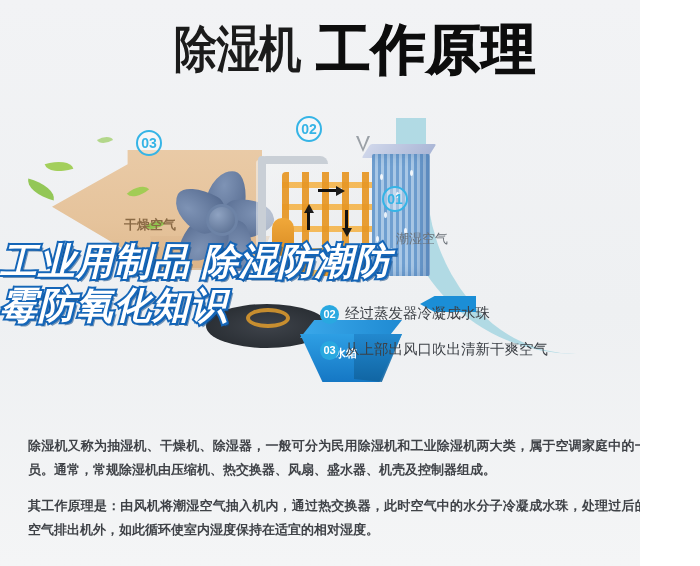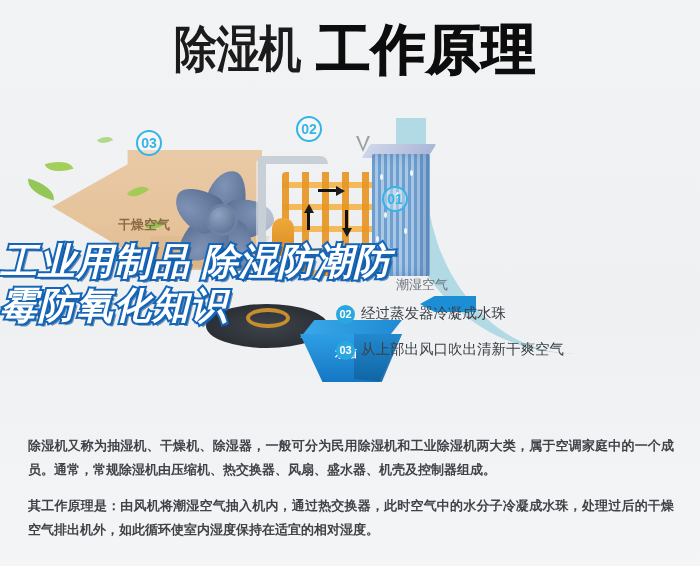--- a/index.html
+++ b/index.html
@@ -4,21 +4,21 @@
 <style>
   * { box-sizing: border-box; margin: 0; padding: 0; }
   html, body {
     width: 700px; height: 566px;
     font-family: "Liberation Sans", "DejaVu Sans", sans-serif;
     background: #ffffff;
     overflow: hidden;
   }
   #page {
     position: relative;
-    width: 700px; height: 566px;
+    width: 640px; height: 566px;
     background: linear-gradient(180deg, #f2f3f5 0%, #eef0f2 55%, #f4f5f6 100%);
     overflow: hidden;
   }
 
   
   .header {
     position: absolute;
     left: 0; top: 22px;
     width: 700px;
     text-align: center;
@@ -238,22 +238,22 @@
     background: rgba(255,255,255,.35);
   }
   .badge.b01 { left:382px; top:78px; }
   .badge.b02 { left:296px; top:8px; }
   .badge.b03 { left:136px; top:22px; }
 
   .cap {
     position:absolute;
     font-size:13px; color:#5c6066; white-space:nowrap;
   }
-  .cap.humid { left:396px; top:122px; color:#6a7077;margin-top:46px; }
-  .cap.dry   { left:118px; top:108px; color:#8a6a45; font-weight:600;font-family:Liberation Mono, monospace; }
+  .cap.humid { left:396px; top:122px; color:#6a7077; }
+  .cap.dry   { left:124px; top:108px; color:#8a6a45; font-weight:600;font-family:Liberation Mono, monospace; }
 
   
   .callout {
     position:absolute; left:328px; top:6px;
     padding:3px 10px;
     border:1.6px solid #9aa0a6;
     border-radius:12px;
     font-size:12px; color:#4b4f55;
     background: rgba(245,246,247,.85);
     white-space:nowrap;
@@ -272,21 +272,20 @@
     border-right:5px solid transparent;
     border-top:13px solid #f2f3f5;
   }
 
   
   .stepline {
     position:absolute;
     font-size:14.5px;
     color:#3c4046;
     white-space:nowrap;
-    margin-left:16px;
   }
   .stepline.s2 { left:320px; top:196px; }
   .stepline.s3 { left:320px; top:232px; }
   .step-badge {
     display:inline-flex; align-items:center; justify-content:center;
     width:19px; height:19px; border-radius:50%;
     background:#29a8e0; color:#fff;
     font-size:11px; font-weight:700;
     margin-right:6px; vertical-align:middle;
   }

